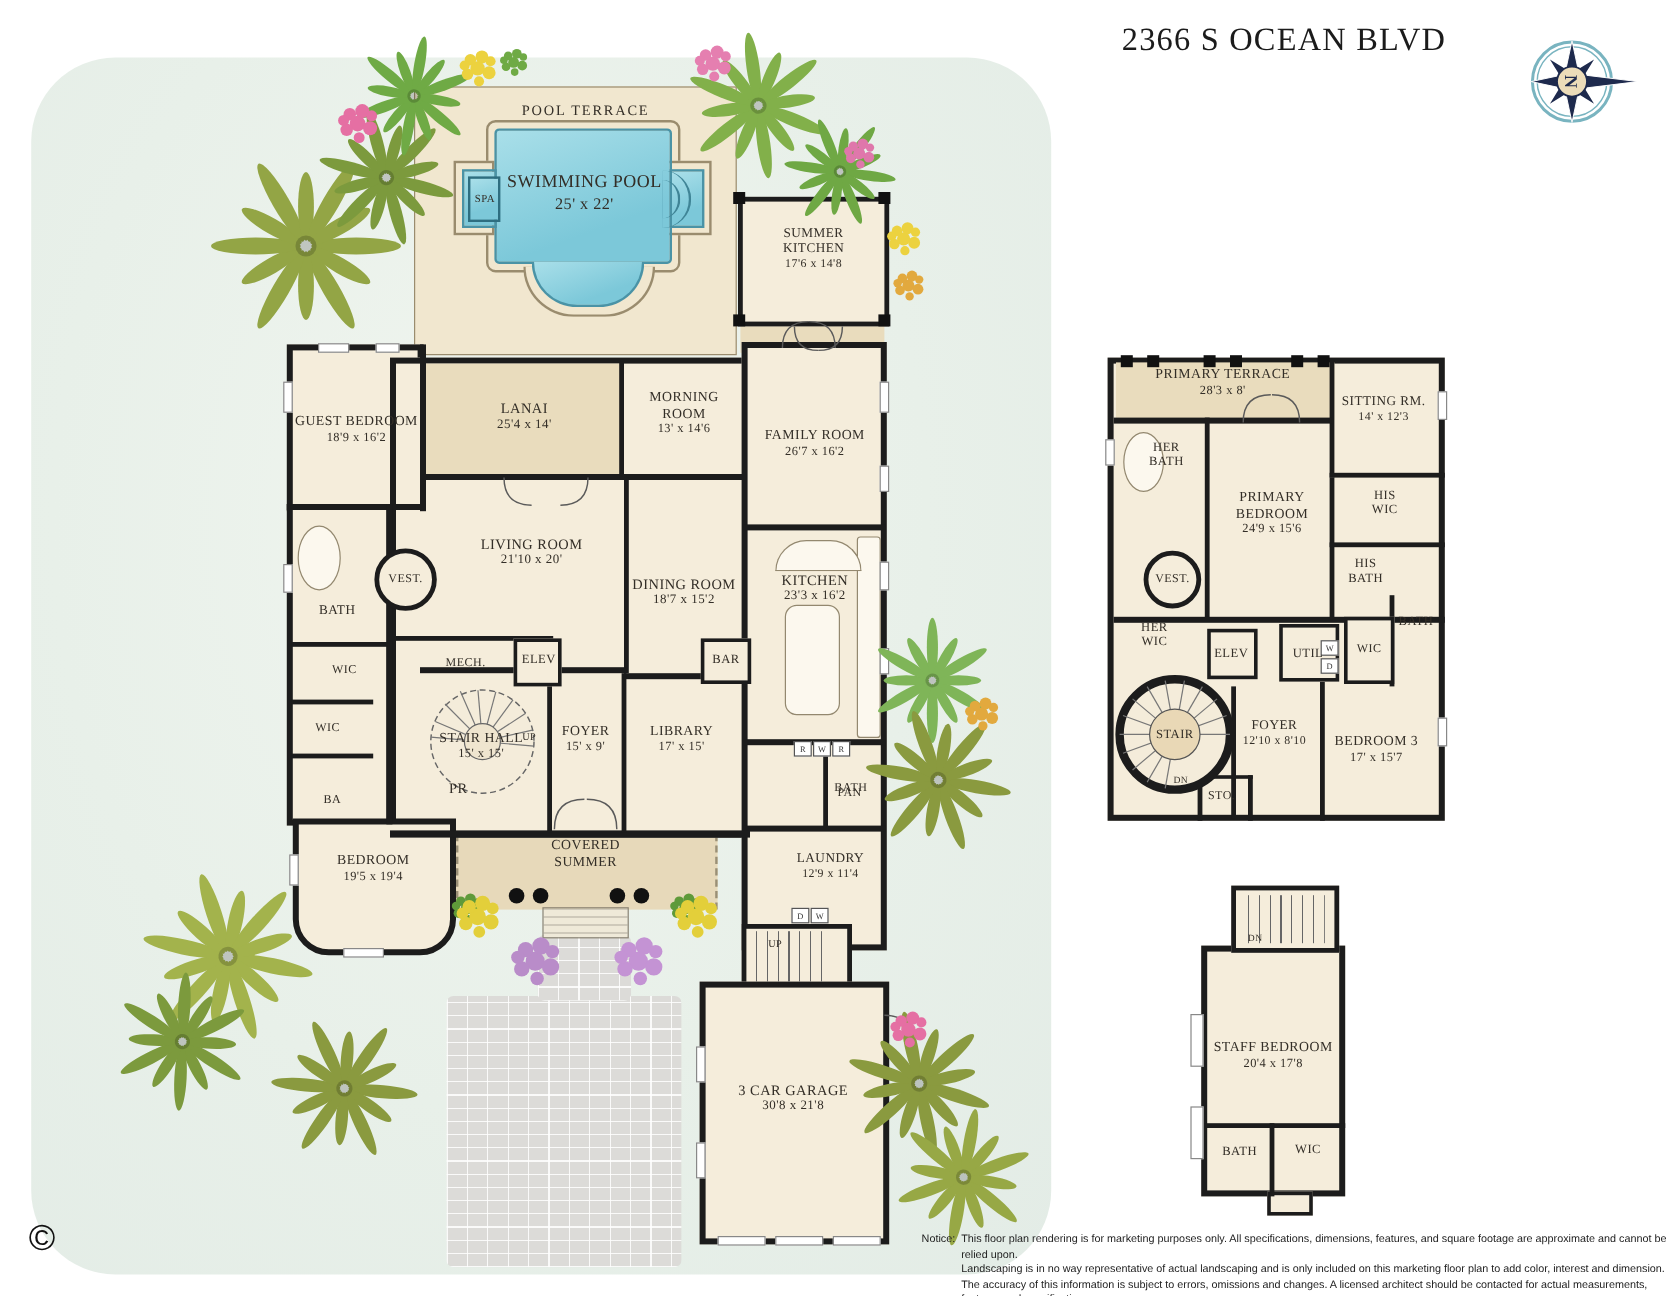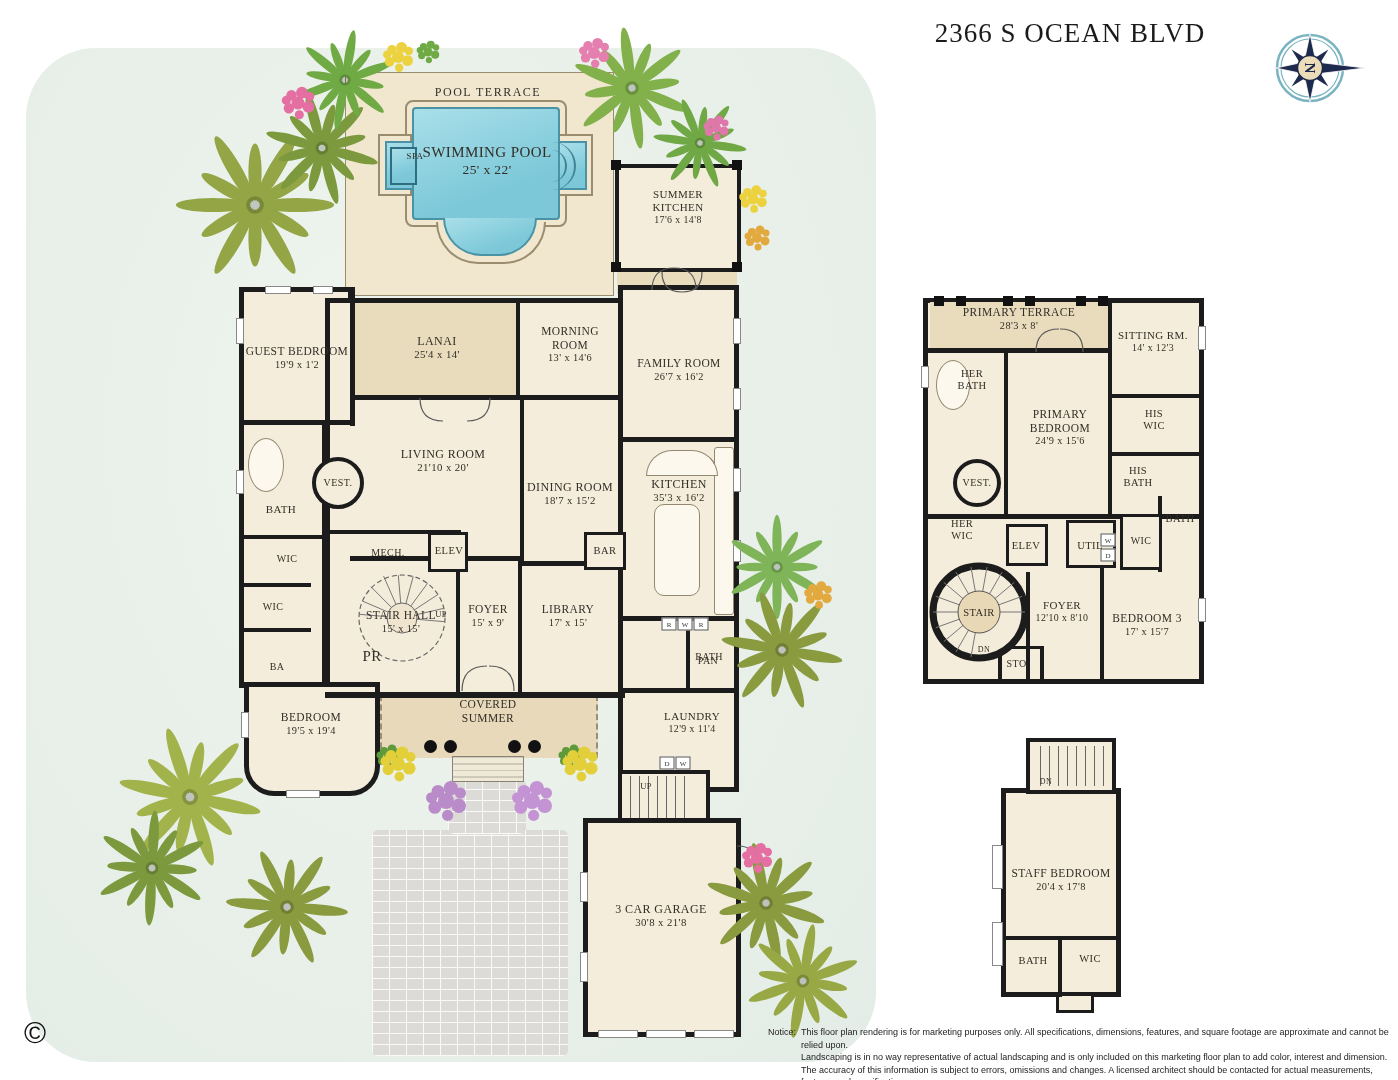--- a/index.html
+++ b/index.html
@@ -283,37 +283,37 @@
     <use href="#flower" transform="translate(398,764) scale(1.4)" fill="#e3cf3a"></use>
     <use href="#flower" transform="translate(571,757) scale(1.0)" fill="#5f9a3a"></use>
     <use href="#flower" transform="translate(580,764) scale(1.4)" fill="#e3cf3a"></use>
     <use href="#flower" transform="translate(446,801) scale(1.6)" fill="#b98cc9"></use>
     <use href="#flower" transform="translate(532,801) scale(1.6)" fill="#c493d4"></use>
   </svg>
 
   <div id="labels">
       <div class="room-label" style="left: 488px; top: 92px; font-size: 12px; letter-spacing: 1.5px;"><div class="rl-name">POOL TERRACE</div></div>
       <div class="room-label" style="left: 487px; top: 161px; font-size: 15px;"><div class="rl-name">SWIMMING POOL</div><div class="rl-dims">25' x 22'</div></div>
-      <div class="room-label" style="left: 404px; top: 156px; font-size: 9px; padding-left: 22px;"><div class="rl-name">SPA</div></div>
+      <div class="room-label" style="left: 404px; top: 166px; font-size: 9px;"><div class="rl-name">SPA</div></div>
       <div class="room-label" style="left: 678px; top: 207px; font-size: 11px;"><div class="rl-name">SUMMER
 KITCHEN</div><div class="rl-dims">17'6 x 14'8</div></div>
-      <div class="room-label" style="left: 297px; top: 358px; font-size: 11.5px;"><div class="rl-name">GUEST BEDROOM</div><div class="rl-dims">19'9 x 1'2</div></div>
+      <div class="room-label" style="left: 297px; top: 358px; font-size: 11.5px;"><div class="rl-name">GUEST BEDROOM</div><div class="rl-dims">18'9 x 16'2</div></div>
       <div class="room-label" style="left: 437px; top: 347px; font-size: 12px;"><div class="rl-name">LANAI</div><div class="rl-dims">25'4 x 14'</div></div>
       <div class="room-label" style="left: 570px; top: 345px; font-size: 11.5px; font-family: Liberation Serif, serif;"><div class="rl-name">MORNING
 ROOM</div><div class="rl-dims">13' x 14'6</div></div>
       <div class="room-label" style="left: 679px; top: 370px; font-size: 11.5px;"><div class="rl-name">FAMILY ROOM</div><div class="rl-dims">26'7 x 16'2</div></div>
       <div class="room-label" style="left: 443px; top: 460px; font-size: 12px;"><div class="rl-name">LIVING ROOM</div><div class="rl-dims">21'10 x 20'</div></div>
       <div class="room-label" style="left: 570px; top: 493px; font-size: 12px;"><div class="rl-name">DINING ROOM</div><div class="rl-dims">18'7 x 15'2</div></div>
-      <div class="room-label" style="left: 679px; top: 490px; font-size: 12px;"><div class="rl-name">KITCHEN</div><div class="rl-dims">35'3 x 16'2</div></div>
+      <div class="room-label" style="left: 679px; top: 490px; font-size: 12px;"><div class="rl-name">KITCHEN</div><div class="rl-dims">23'3 x 16'2</div></div>
       <div class="room-label" style="left: 338px; top: 483px; font-size: 10px;"><div class="rl-name">VEST.</div></div>
       <div class="room-label" style="left: 281px; top: 509px; font-size: 11px;"><div class="rl-name">BATH</div></div>
       <div class="room-label" style="left: 287px; top: 559px; font-size: 10px;"><div class="rl-name">WIC</div></div>
       <div class="room-label" style="left: 273px; top: 607px; font-size: 10px;"><div class="rl-name">WIC</div></div>
       <div class="room-label" style="left: 277px; top: 667px; font-size: 10px;"><div class="rl-name">BA</div></div>
-      <div class="room-label" style="left: 348px; top: 657px; font-size: 15px; padding-left: 48px;"><div class="rl-name">PR</div></div>
+      <div class="room-label" style="left: 358px; top: 657px; font-size: 12px; padding-left: 48px;"><div class="rl-name">PR</div></div>
       <div class="room-label" style="left: 388px; top: 553px; font-size: 10px;"><div class="rl-name">MECH.</div></div>
       <div class="room-label" style="left: 449px; top: 551px; font-size: 10.5px;"><div class="rl-name">ELEV</div></div>
       <div class="room-label" style="left: 605px; top: 551px; font-size: 10.5px;"><div class="rl-name">BAR</div></div>
       <div class="room-label" style="left: 401px; top: 622px; font-size: 11.5px;"><div class="rl-name">STAIR HALL</div><div class="rl-dims">15' x 15'</div></div>
       <div class="room-label" style="left: 441px; top: 614px; font-size: 8.5px;"><div class="rl-name">UP</div></div>
       <div class="room-label" style="left: 488px; top: 616px; font-size: 11.5px;"><div class="rl-name">FOYER</div><div class="rl-dims">15' x 9'</div></div>
       <div class="room-label" style="left: 568px; top: 616px; font-size: 11.5px;"><div class="rl-name">LIBRARY</div><div class="rl-dims">17' x 15'</div></div>
       <div class="room-label" style="left: 668px; top: 661px; font-size: 10px; margin-left: 40px;"><div class="rl-name">PAN</div></div>
       <div class="room-label" style="left: 709px; top: 657px; font-size: 10px;"><div class="rl-name">BATH</div></div>
       <div class="room-label" style="left: 311px; top: 724px; font-size: 11.5px;"><div class="rl-name">BEDROOM</div><div class="rl-dims">19'5 x 19'4</div></div>

